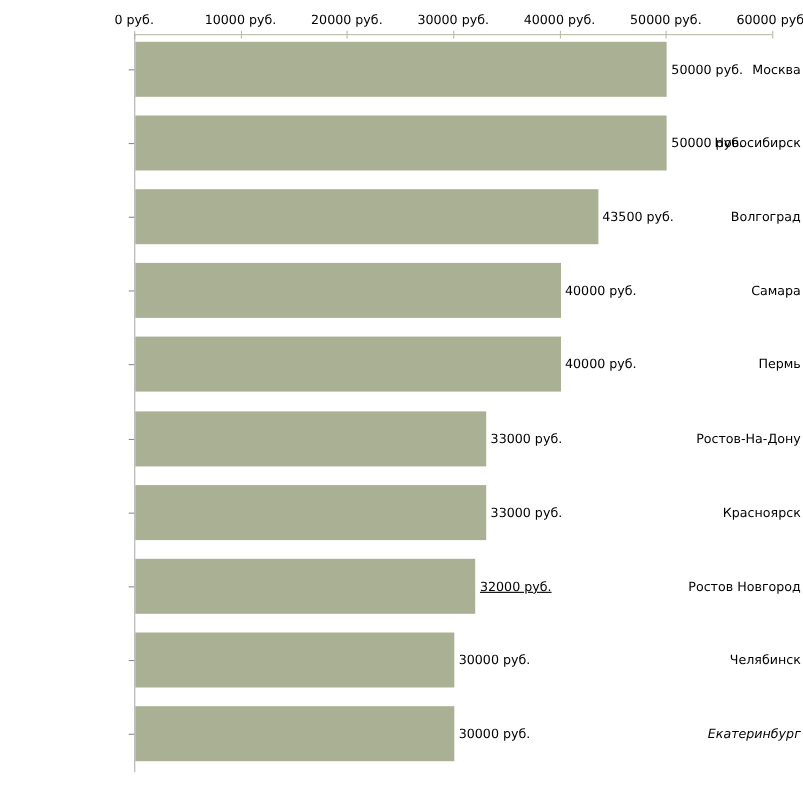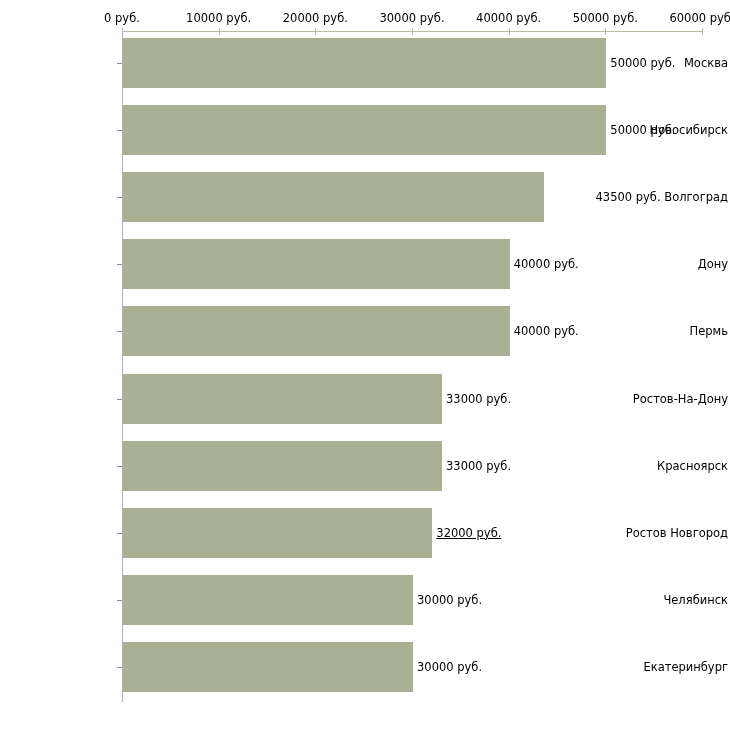--- a/index.html
+++ b/index.html
@@ -123,45 +123,45 @@
       <div class="cat-tick" style="top: 398.5px;"></div>
       <div class="cat-tick" style="top: 465.6px;"></div>
       <div class="cat-tick" style="top: 532.7px;"></div>
       <div class="cat-tick" style="top: 599.8px;"></div>
       <div class="cat-tick" style="top: 666.9px;"></div>
     </div>
   <div id="cat-labels">
       <div class="cat-label" style="top: 63px;">Москва</div>
       <div class="cat-label" style="top: 130.1px;">Новосибирск</div>
       <div class="cat-label" style="top: 197.2px;">Волгоград</div>
-      <div class="cat-label" style="top: 264.3px;">Дону</div>
+      <div class="cat-label" style="top: 264.3px;">Самара</div>
       <div class="cat-label" style="top: 331.4px;">Пермь</div>
       <div class="cat-label" style="top: 398.5px;">Ростов-На-Дону</div>
       <div class="cat-label" style="top: 465.6px;">Красноярск</div>
       <div class="cat-label" style="top: 532.7px;">Ростов Новгород</div>
       <div class="cat-label" style="top: 599.8px;">Челябинск</div>
-      <div class="cat-label" style="top: 666.9px;">Екатеринбург</div>
+      <div class="cat-label" style="top: 666.9px; font-style: italic;">Екатеринбург</div>
     </div>
 
   <div id="bars">
       <div class="bar" title="Москва 50000 руб." style="top: 38px; width: 483.333px; height: 50px; background: rgb(170, 176, 147);"></div>
       <div class="bar" title="Новосибирск 50000 руб." style="top: 105.1px; width: 483.333px; height: 50px; background: rgb(170, 176, 147);"></div>
       <div class="bar" title="Волгоград 43500 руб." style="top: 172.2px; width: 420.5px; height: 50px; background: rgb(170, 176, 147);"></div>
       <div class="bar" title="Пермь 40000 руб." style="top: 239.3px; width: 386.667px; height: 50px; background: rgb(170, 176, 147);"></div>
       <div class="bar" title="Самара 40000 руб." style="top: 306.4px; width: 386.667px; height: 50px; background: rgb(170, 176, 147);"></div>
       <div class="bar" title="Ростов-На-Дону 33000 руб." style="top: 373.5px; width: 319px; height: 50px; background: rgb(170, 176, 147);"></div>
       <div class="bar" title="Красноярск 33000 руб." style="top: 440.6px; width: 319px; height: 50px; background: rgb(170, 176, 147);"></div>
       <div class="bar" title="Нижний Новгород 32000 руб." style="top: 507.7px; width: 309.333px; height: 50px; background: rgb(170, 176, 147);"></div>
       <div class="bar" title="Челябинск 30000 руб." style="top: 574.8px; width: 290px; height: 50px; background: rgb(170, 176, 147);"></div>
       <div class="bar" title="Екатеринбург 30000 руб." style="top: 641.9px; width: 290px; height: 50px; background: rgb(170, 176, 147);"></div>
     </div>
   <div id="bar-value-labels">
       <div class="bar-value-label" style="left: 610.333px; top: 63px;">50000 руб.</div>
       <div class="bar-value-label" style="left: 610.333px; top: 130.1px;">50000 руб.</div>
-      <div class="bar-value-label" style="left: 547.5px; top: 197.2px; margin-left: 48px;">43500 руб.</div>
+      <div class="bar-value-label" style="left: 547.5px; top: 197.2px;">43500 руб.</div>
       <div class="bar-value-label" style="left: 513.667px; top: 264.3px;">40000 руб.</div>
       <div class="bar-value-label" style="left: 513.667px; top: 331.4px;">40000 руб.</div>
       <div class="bar-value-label" style="left: 446px; top: 398.5px;">33000 руб.</div>
       <div class="bar-value-label" style="left: 446px; top: 465.6px;">33000 руб.</div>
       <div class="bar-value-label" style="left: 436.333px; top: 532.7px; text-decoration: underline;">32000 руб.</div>
       <div class="bar-value-label" style="left: 417px; top: 599.8px;">30000 руб.</div>
       <div class="bar-value-label" style="left: 417px; top: 666.9px;">30000 руб.</div>
     </div>
 
 </div>

